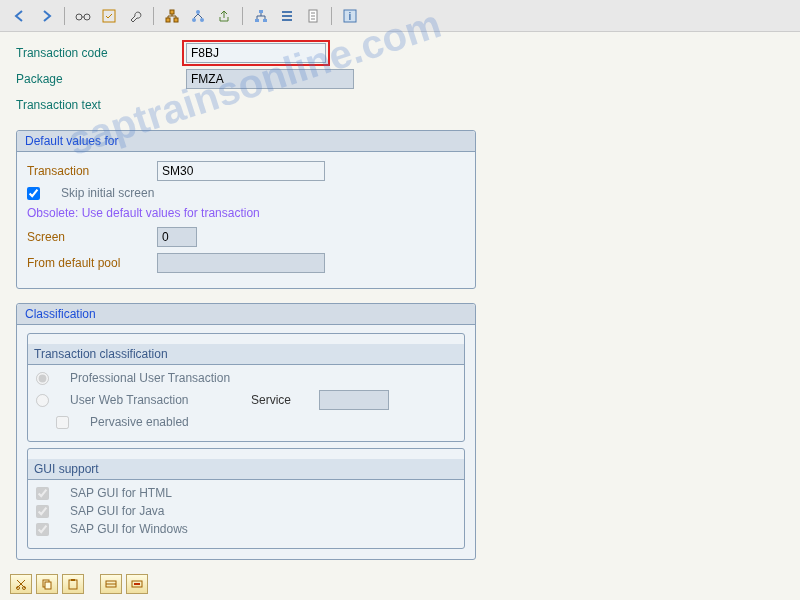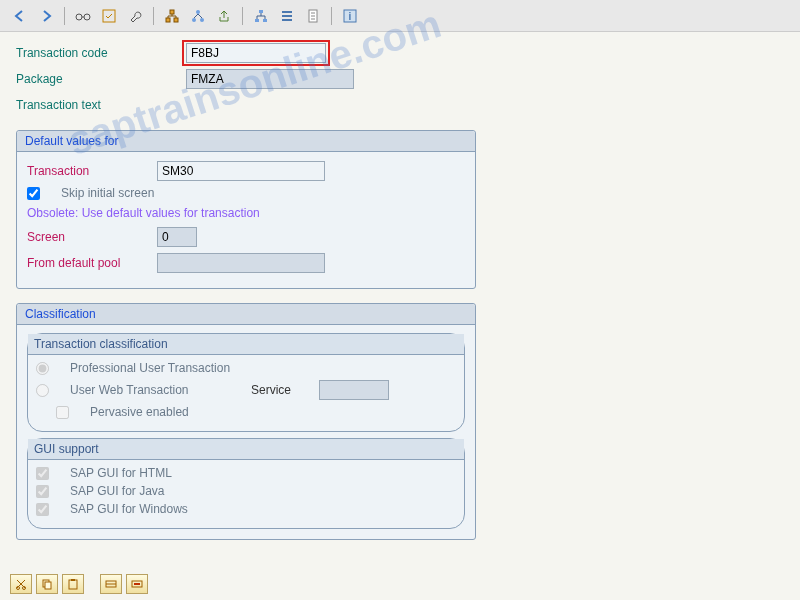--- a/index.html
+++ b/index.html
@@ -45,21 +45,21 @@
     align-items: center;
     margin-bottom: 4px;
     height: 22px;
   }
   .label {
     width: 170px;
     color: #0f766e;
   }
   .label-dark {
     width: 170px;
-    color: #be185d;
+    color: #a16207;
   }
   input[type="text"].field {
     border: 1px solid #9aa9b8;
     background: #eef3f7;
     height: 20px;
     padding: 0 4px;
     font-size: 12px;
     font-family: inherit;
   }
   input[type="text"].field.readonly {
@@ -115,23 +115,23 @@
   .groupbox-title {
     color: #1d4ed8;
     background: #d3dce6;
     margin: -8px -10px 8px -10px;
     padding: 3px 8px;
     border-bottom: 1px solid #8aa0b8;
     border-radius: 3px 3px 0 0;
   }
   .inner-group {
     border: 1px solid #8aa0b8;
-    border-radius: 15px;
+    border-radius: 3px;
     margin-top: 6px;
-    padding: 6px 8px 8px 8px;
+    padding: 16px 8px 8px 8px;
     background: #eef3f7;
   }
   .inner-group-title {
     color: #3a5a8a;
     margin: -6px -8px 6px -8px;
     padding: 3px 6px;
     background: #d8e2ec;
     border-bottom: 1px solid #8aa0b8;
   }
   .chk, .rad {

